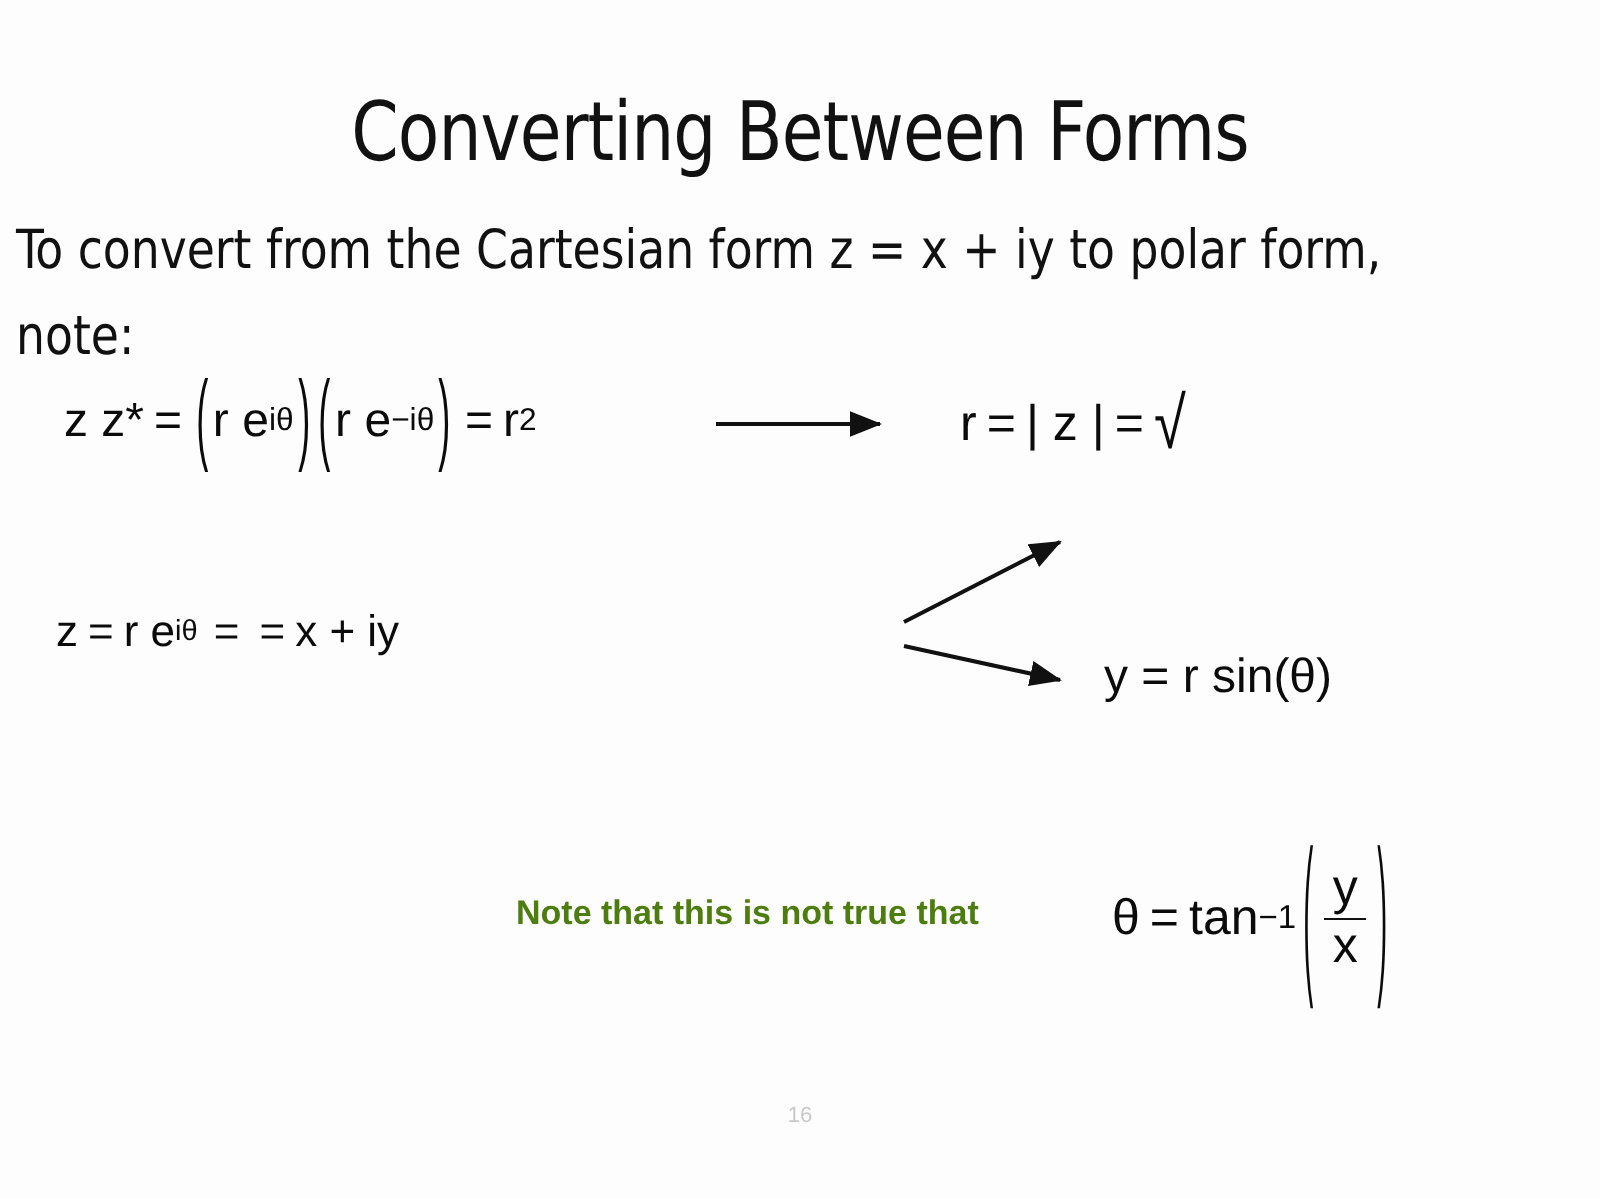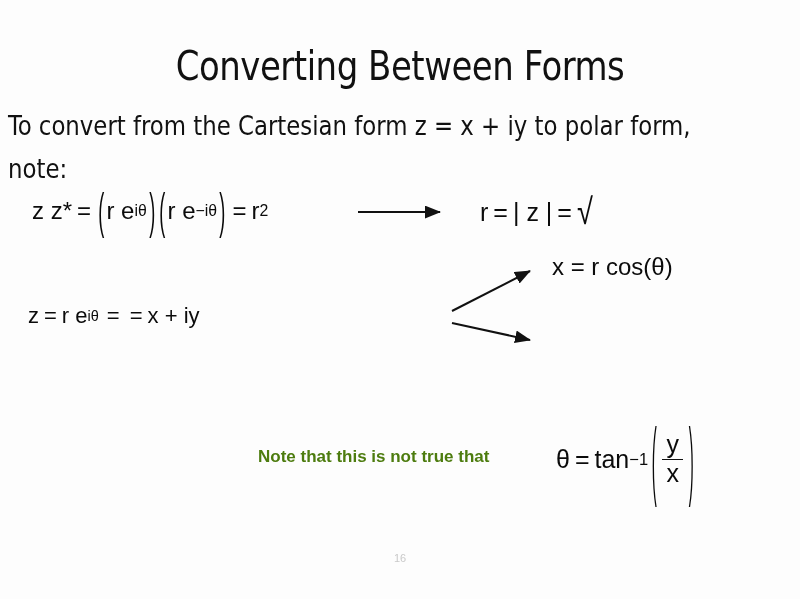--- a/index.html
+++ b/index.html
@@ -190,38 +190,38 @@
     <span>=</span>
     <span class="sp"></span>
     <span>| z |</span>
     <span class="sp"></span>
     <span>=</span>
     <span class="sqrt">
       <span class="radical">√</span>
     </span>
   </div>
 
-  <div class="math eq-xcos">x = r cos(θ)</div>
 
   <div class="math eq-polar">
     <span>z</span>
     <span class="sp"></span>
     <span>=</span>
     <span class="sp"></span>
     <span>r e</span>
       <sup class="s">iθ</sup>
     <span class="sp-wide"></span>
     <span>=</span>
     <span class="sp"></span>
     <span class="sp"></span>
     <span>=</span>
     <span class="sp"></span>
     <span>x + iy</span>
   </div>
 
+  <div class="math eq-ysin">y = r sin(θ)</div>
 
   <div class="note-text">Note that this is not true that</div>
 
   <div class="math eq-theta">
     <span>θ</span>
     <span class="sp"></span>
     <span>=</span>
     <span class="sp"></span>
     <span>tan</span>
       <sup class="s">−1</sup>

